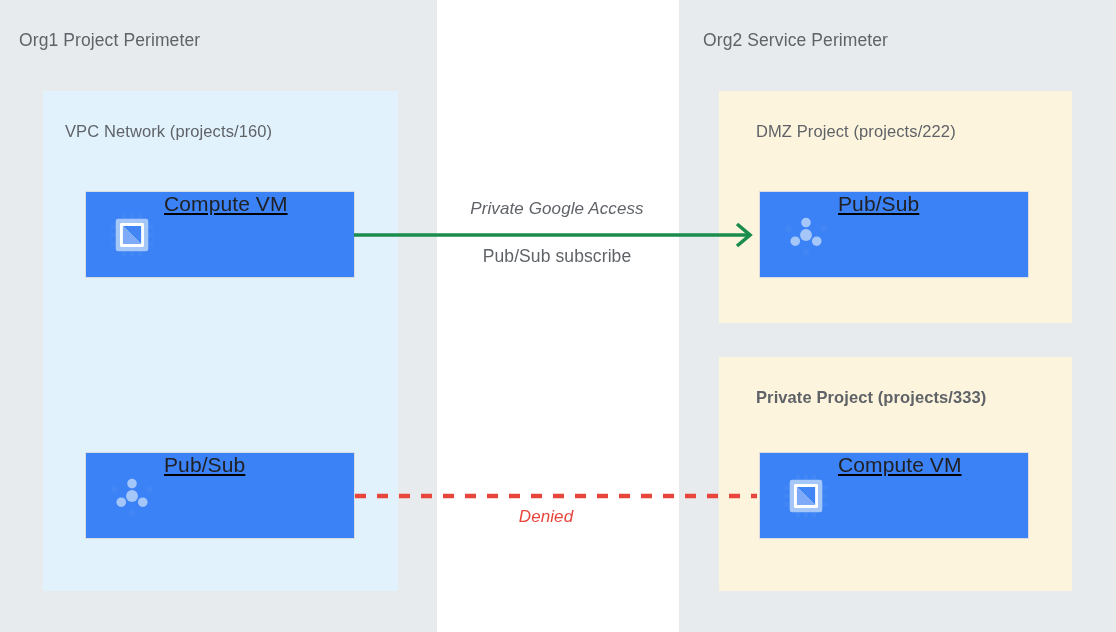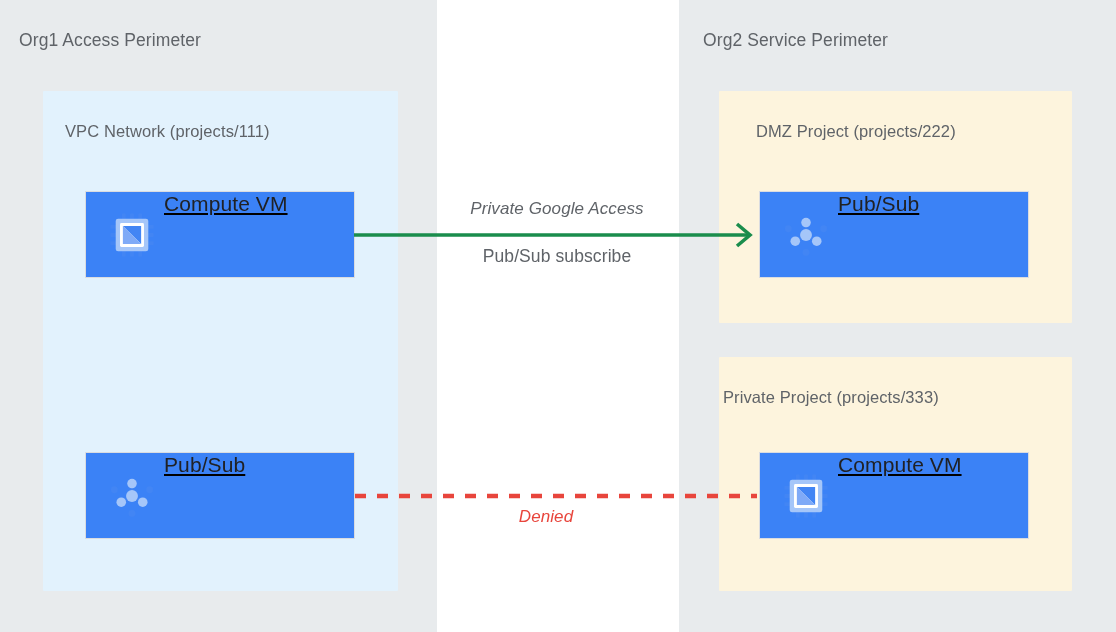--- a/index.html
+++ b/index.html
@@ -28,21 +28,21 @@
   .container-title{
     position:absolute;font-size:16.5px;color:#5f6368;white-space:nowrap;letter-spacing:.1px;
   }
   #vpc-network-box{left:43px;top:91px;width:355px;height:500px;background:#e2f2fd;}
   #vpc-network-box .container-title{left:22px;top:31px;}
 
   #dmz-project-box{left:719px;top:91px;width:353px;height:232px;background:#fdf4dd;}
   #dmz-project-box .container-title{left:20px;top:31px;margin-left:17px;}
 
   #private-project-box{left:719px;top:357px;width:353px;height:234px;background:#fdf4dd;}
-  #private-project-box .container-title{left:4px;top:31px;}
+  #private-project-box .container-title{left:37px;top:31px;font-weight:bold;}
 
   
   .resource-card{
     position:absolute;
     background:#3b82f6;
     border:1px solid #dadce0;
     box-sizing:border-box;
     display:flex;text-decoration:underline;
   }
   .resource-label{
@@ -76,25 +76,25 @@
     left:392px;top:507px;width:308px;
     font-size:17px;font-style:italic;color:#e8453c;letter-spacing:.1px;
   }
 </style>
 </head>
 <body>
 
 <div id="stage">
 
   <div class="perimeter" id="perimeter-left">
-    <div class="perimeter-title">Org1 Access Perimeter</div>
+    <div class="perimeter-title">Org1 Project Perimeter</div>
   </div>
 
   <div class="container-box" id="vpc-network-box">
-    <div class="container-title">VPC Network (projects/111)</div>
+    <div class="container-title">VPC Network (projects/160)</div>
   </div>
 
   <div class="resource-card" id="card-compute-vm-left">
     <span class="icon-slot">
       <svg width="46" height="46" viewBox="0 0 48 48" aria-hidden="true">
         <g fill="#4285f4">
           <rect x="13.5" y="1.5" width="4" height="7" rx="0.6"></rect>
           <rect x="22.0" y="1.5" width="4" height="7" rx="0.6"></rect>
           <rect x="30.5" y="1.5" width="4" height="7" rx="0.6"></rect>
           <rect x="13.5" y="39.5" width="4" height="7" rx="0.6"></rect>

